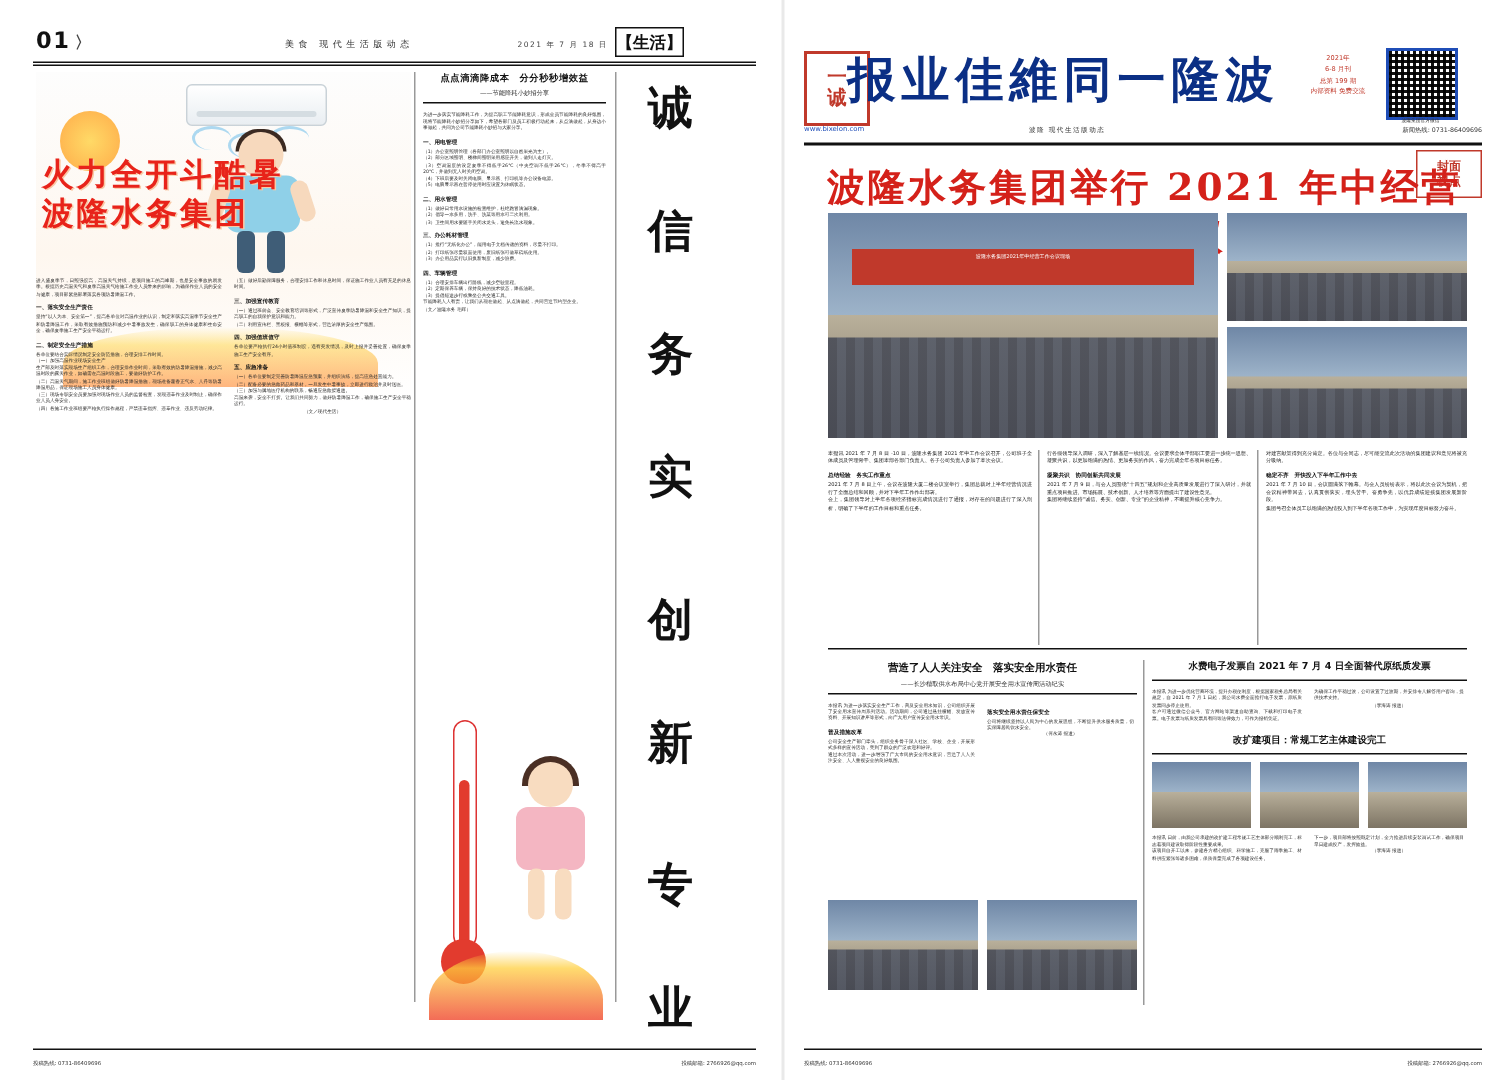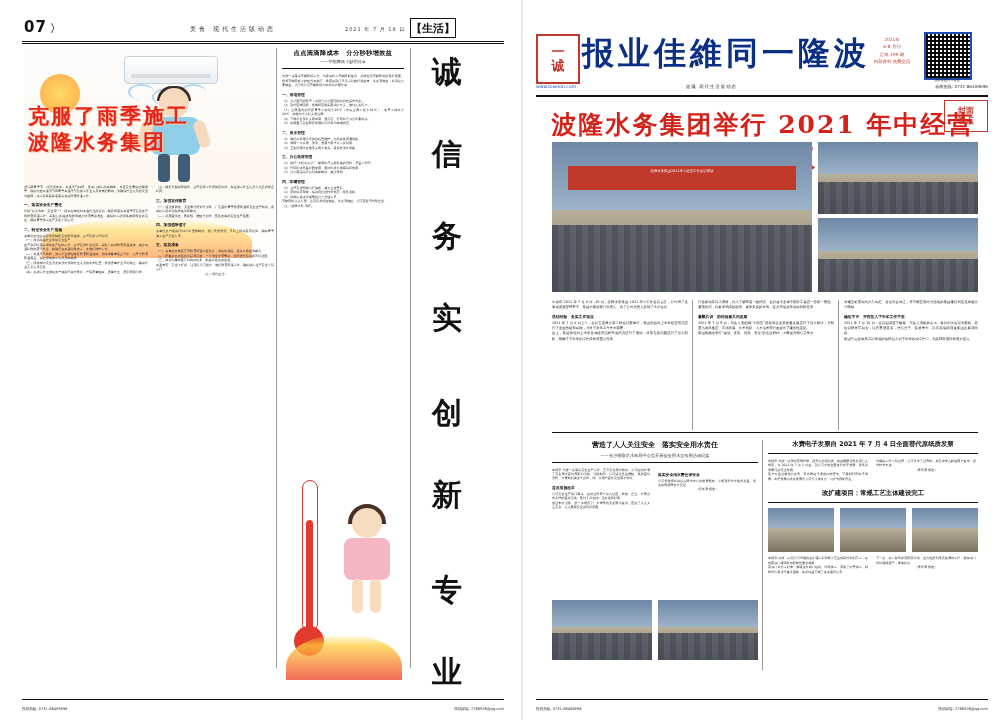--- a/index.html
+++ b/index.html
@@ -66,21 +66,21 @@
   .slogan{position:absolute;left:418px;top:48px;width:86px;height:630px;}
   .slogan .ch{position:absolute;left:14px;font-size:30px;font-weight:bold;color:#111;font-family:"DejaVu Serif","Liberation Serif",serif;}
 
   .l-foot{position:absolute;left:22px;bottom:9px;width:482px;font-size:3.6px;color:#333;display:flex;justify-content:space-between;}
   .l-footline{position:absolute;left:22px;bottom:20px;width:482px;height:1px;background:#111;}
 
   
   .right{position:absolute;left:523px;top:0;width:477px;height:720px;background:#fff;}
   .masthead{position:absolute;left:536px;top:32px;width:452px;height:62px;}
   .mh-left{position:absolute;left:0;top:2px;width:40px;height:46px;border:2px solid #c0392b;color:#c0392b;display:flex;flex-direction:column;align-items:center;justify-content:center;font-size:13px;font-weight:bold;line-height:1.1;}
-  .mh-title{position:absolute;left:46px;top:0;font-size:32px;font-weight:bold;color:#0b2f85;letter-spacing:4px;font-family:"DejaVu Serif","Liberation Serif",serif;white-space:nowrap;}
+  .mh-title{position:absolute;left:29px;top:0;font-size:32px;font-weight:bold;color:#0b2f85;letter-spacing:4px;font-family:"DejaVu Serif","Liberation Serif",serif;white-space:nowrap;}
   .mh-issue{position:absolute;left:330px;top:4px;width:52px;font-size:4.4px;color:#c0392b;line-height:1.7;text-align:center;}
   .mh-qr{position:absolute;left:388px;top:0;width:44px;height:44px;background:
      repeating-linear-gradient(0deg,#111 0 2px,#fff 2px 4px),
      repeating-linear-gradient(90deg,#111 0 2px,transparent 2px 4px);
      background-blend-mode:multiply;border:2px solid #1f4db7;}
   .mh-qrcap{position:absolute;left:386px;top:46px;width:50px;font-size:3.2px;color:#333;text-align:center;}
   .mh-url{position:absolute;left:0;top:52px;font-size:4.6px;color:#1f4db7;}
   .mh-org{position:absolute;left:150px;top:52px;font-size:4.4px;color:#333;letter-spacing:1px;}
   .mh-tel{position:absolute;right:0;top:52px;font-size:4.2px;color:#333;}
   .r-hline{position:absolute;left:536px;top:95px;width:452px;height:1.5px;background:#111;}
@@ -107,21 +107,21 @@
   .colrule{position:absolute;width:1px;background:#999;}
 </style>
 </head>
 <body>
 
 <div class="page">
 
   <div class="left">
 
     <div class="pgnum">
-      <span>07</span><span class="ar">〉</span>
+      <span>01</span><span class="ar">〉</span>
     </div>
     <div class="l-headline-mid">美食 现代生活版动态</div>
     <div class="l-date">2021 年 7 月 18 日</div>
     <div class="l-sec">【生活】</div>
     <div class="hline"></div>
     <div class="hline2"></div>
 
     <div class="hero">
       <div class="sun"></div>
       <div class="ac"></div>
@@ -134,21 +134,21 @@
           <div class="body"></div>
         <div class="armL"></div>
           <div class="armR"></div>
           <div class="legL"></div>
           <div class="legR"></div>
       </div>
       <div class="flame"></div>
     </div>
 
     <div class="l-title">
-      <div class="t1">克服了雨季施工</div>
+      <div class="t1">火力全开斗酷暑</div>
       <div class="t2">波隆水务集团</div>
     </div>
 
     <div class="l-body">
       <div class="tiny">进入盛夏季节，日照强度高，高温天气持续，是项目施工的高峰期，也是安全事故的易发季。根据历史高温天气和夏季高温天气给施工作业人员带来的影响，为确保作业人员的安全与健康，项目部紧急部署落实各项防暑降温工作。</div>
       <div class="subhead">一、落实安全生产责任</div>
       <div class="tiny">坚持“以人为本、安全第一”，提高各单位对高温作业的认识，制定和落实高温季节安全生产和防暑降温工作，采取有效措施预防和减少中暑事故发生，确保职工的身体健康和生命安全，确保夏季施工生产安全平稳运行。</div>
       <div class="subhead">二、制定安全生产措施</div>
       <div class="tiny">各单位要结合实际情况制定安全防范措施，合理安排工作时间。</div>
       <div class="tiny">（一）加强高温作业现场安全生产</div>

